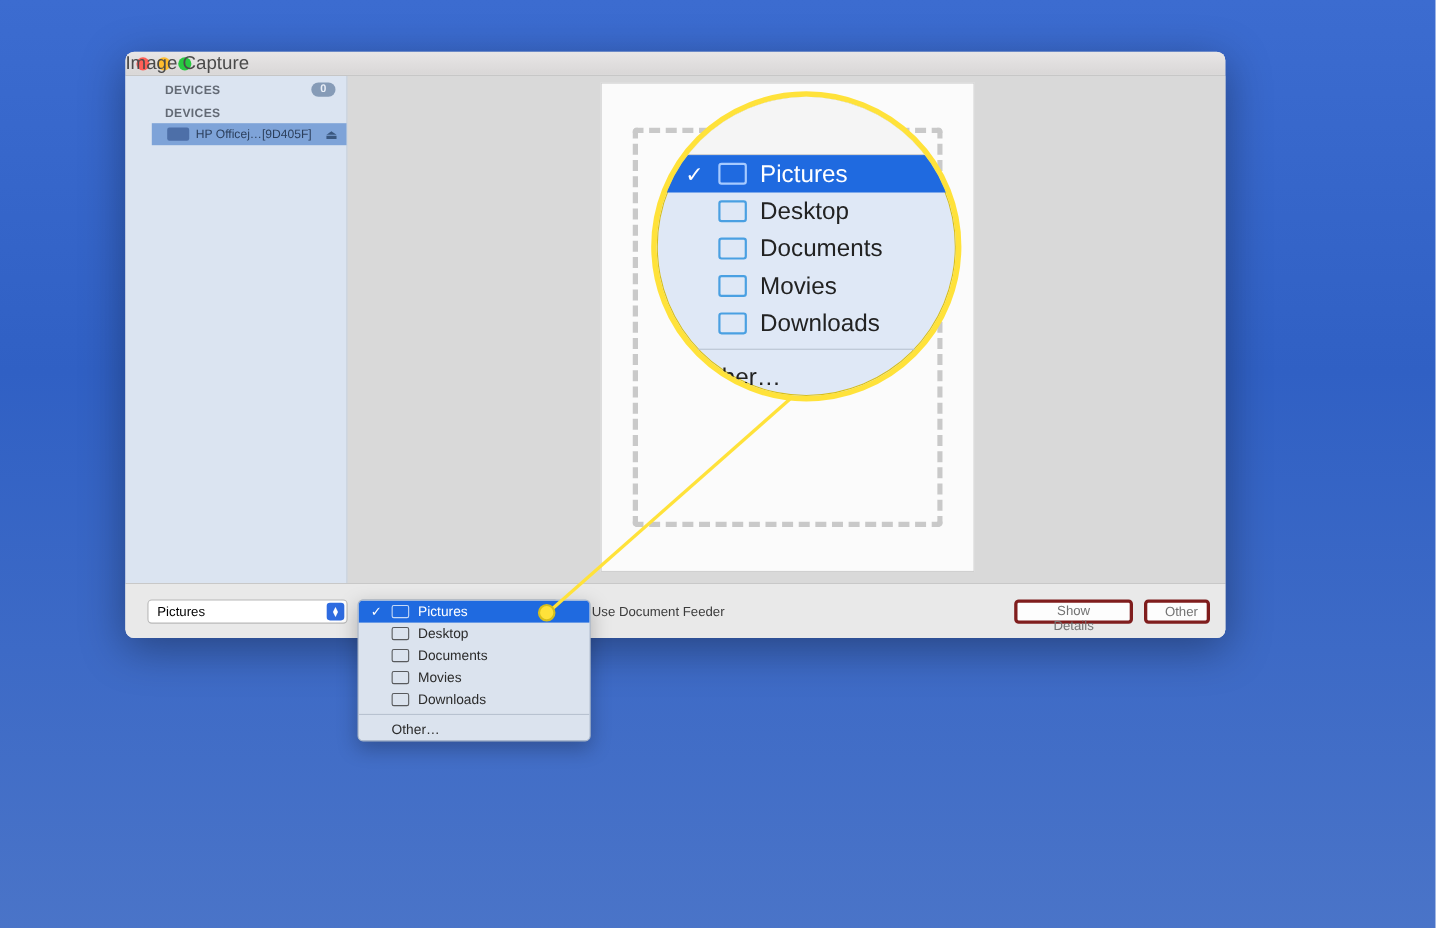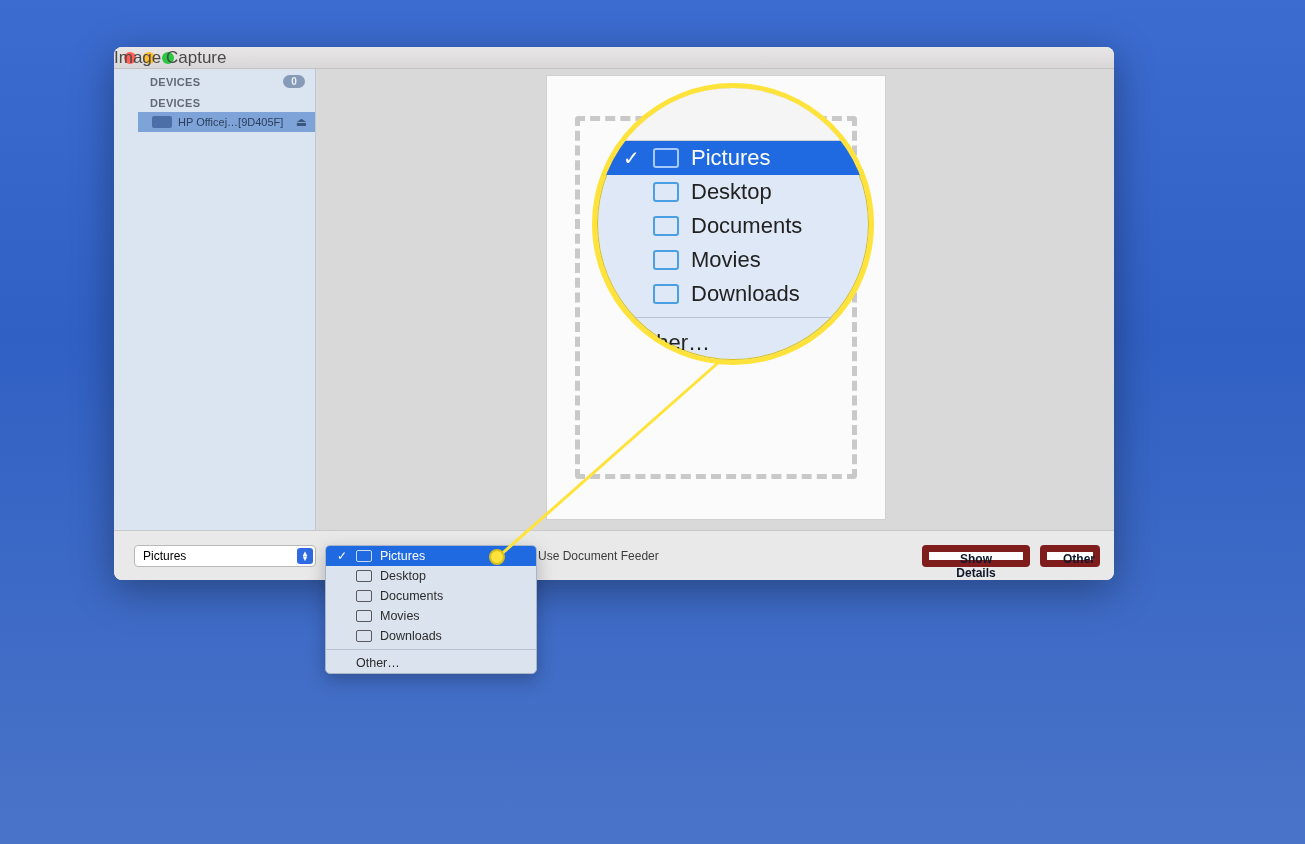--- a/index.html
+++ b/index.html
@@ -61,22 +61,22 @@
   font-size: 12px; text-align: left; padding: 0 22px 0 8px; position: relative;
 }
 .selbtn .chev {
   position: absolute; right: 2px; top: 2px; width: 16px; height: 16px;
   background: #2e6be0; border-radius: 3px; color: #fff; font-size: 9px;
   display: flex; flex-direction: column; align-items: center; justify-content: center; line-height: 5px;
 }
 .chk { display: flex; align-items: flex-start; gap: 6px; font-size: 12px; color: #3c3c3c; }
 .chk input { width: 14px; height: 14px; }
 .btn {
-  height: 22px; background: #fdfdfd; border: 7px solid #7f1d1d; border-radius: 4px;
-  font-size: 12px; padding: 0 16px; color: #0f172a; font-weight: bold;
+  height: 22px; background: #fdfdfd; border: 3px solid #7f1d1d; border-radius: 4px;
+  font-size: 12px; padding: 0 16px; color: #737373;
 }
 .spacer { flex: 1; }
 
 
 .menu {
   position: absolute; left: 325px; top: 545px; width: 212px;
   background: #dbe3ee; border: 1px solid #a8b5c7; border-radius: 5px;
   box-shadow: 0 6px 18px rgba(0,0,0,.25); font-size: 12.5px; overflow: hidden;
 }
 .menu-item {

